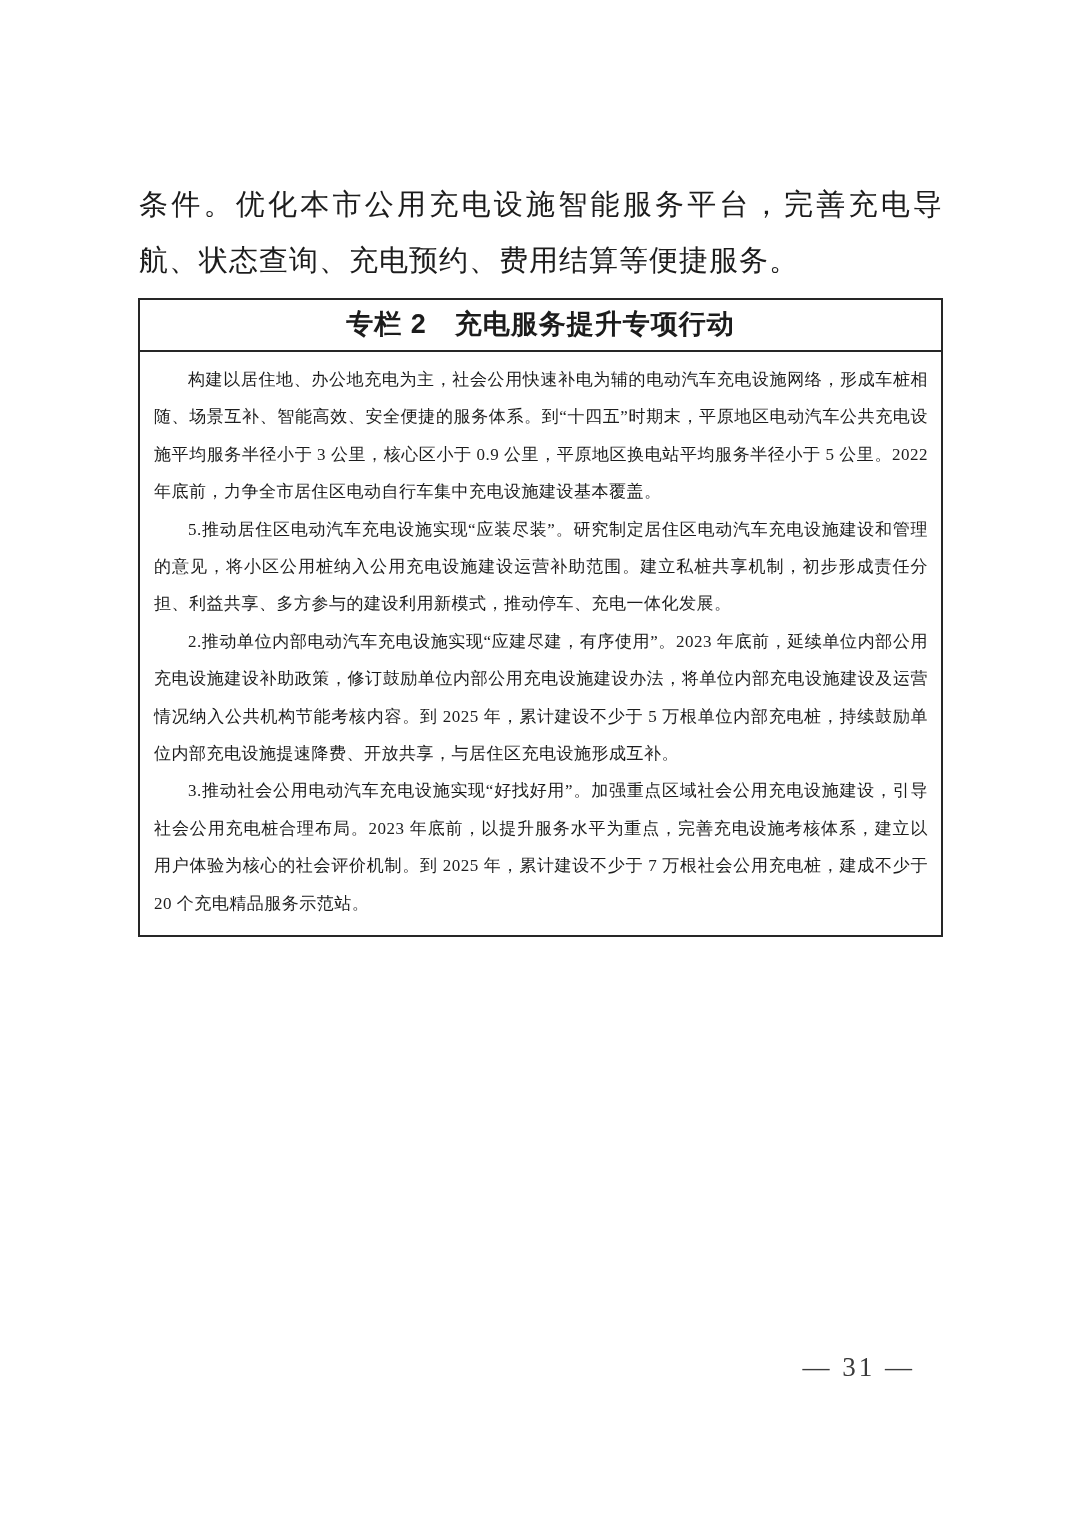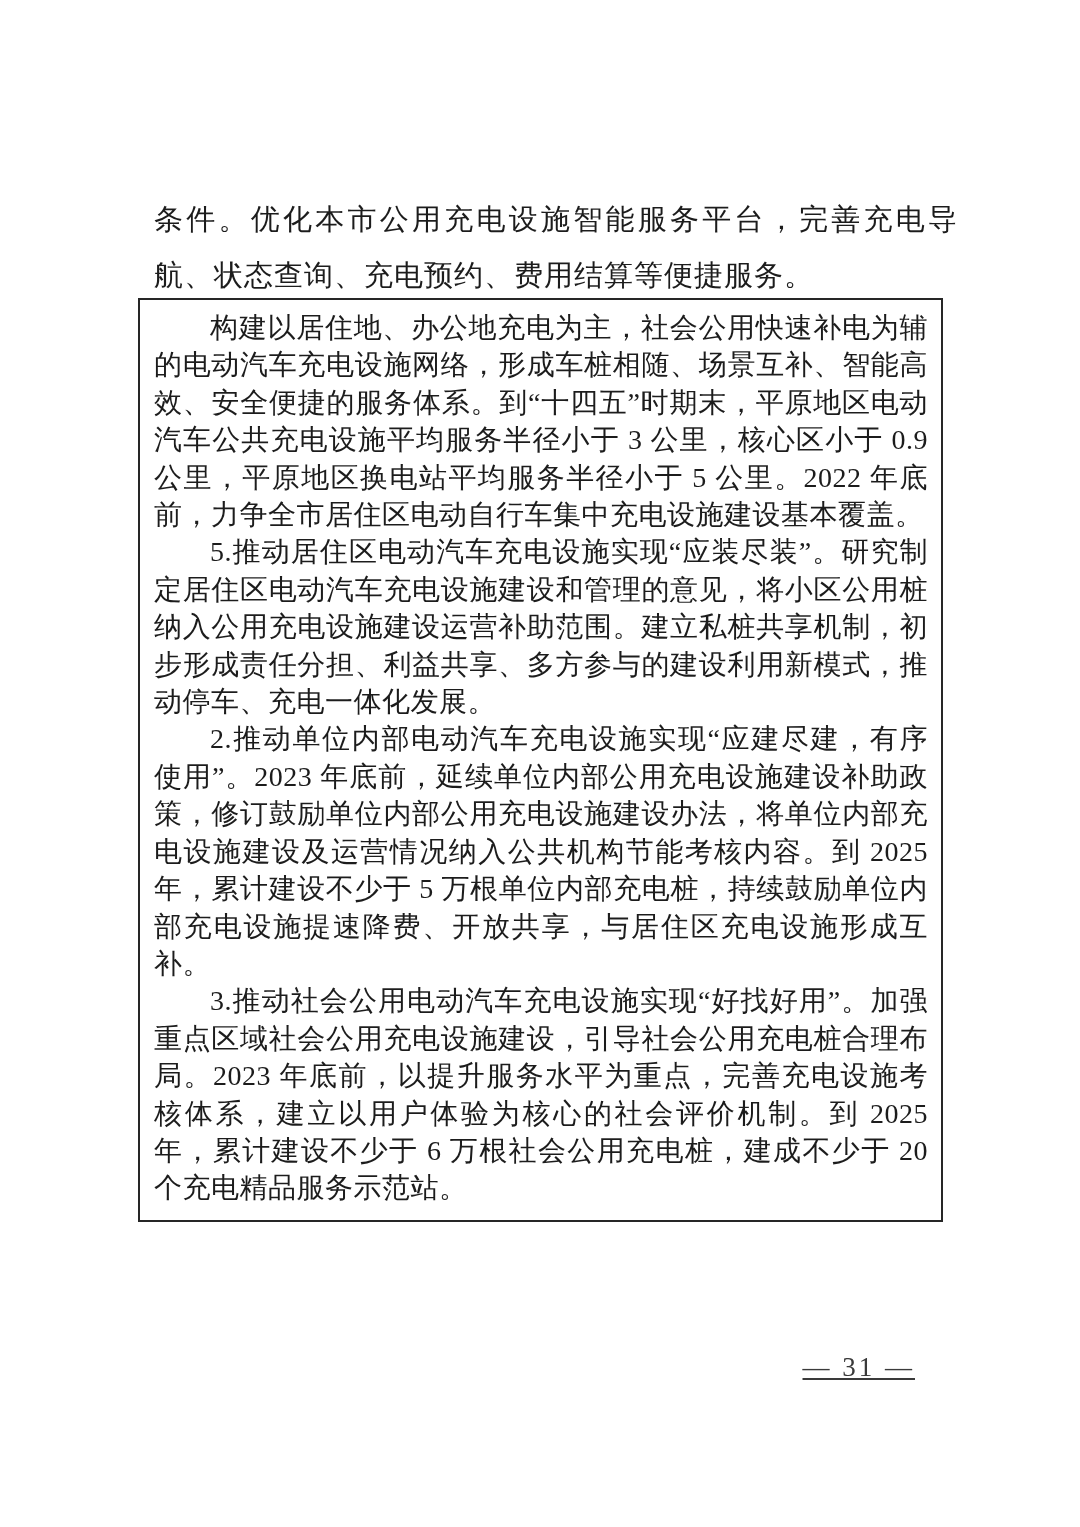--- a/index.html
+++ b/index.html
@@ -15,21 +15,21 @@
   }
   .intro {
     position: absolute;
     left: 139px;
     top: 176px;
     width: 804px;
     font-size: 29px;
     line-height: 56px;
     letter-spacing: 1px;
     text-align: justify;
-    margin: 15px;
+    margin: 0;
   }
   .panel {
     position: absolute;
     left: 138px;
     top: 298px;
     width: 805px;
     border: 2px solid #262626;
     background: #ffffff;
   }
   .panel-title {
@@ -40,48 +40,48 @@
     line-height: 27px;
     padding: 11px 0 12px 0;
     font-family: "Liberation Sans", "DejaVu Sans", sans-serif;
     letter-spacing: 1px;
   }
   .panel-body {
     padding: 9px 13px 13px 14px;
   }
   .body-para {
     margin: 0;
-    font-size: 28px;
+    font-size: 17px;
     line-height: 37.4px;
     text-indent: 2em;
     text-align: justify;
     letter-spacing: 0.5px;
   }
   .page-number {
     position: absolute;
     top: 1352px;
     right: 165px;
     font-size: 27px;
     letter-spacing: 3px;
     color: #3a3a3a;
     font-family: "Liberation Serif", "DejaVu Serif", serif;
-    text-decoration: underline;
   }
 </style>
 </head>
 <body>
 
 <div class="page">
 
   <p class="intro">条件。优化本市公用充电设施智能服务平台，完善充电导航、状态查询、充电预约、费用结算等便捷服务。</p>
 
   <div class="panel">
+    <div class="panel-title">专栏 2　充电服务提升专项行动</div>
     <div class="panel-body">
         <p class="body-para">构建以居住地、办公地充电为主，社会公用快速补电为辅的电动汽车充电设施网络，形成车桩相随、场景互补、智能高效、安全便捷的服务体系。到“十四五”时期末，平原地区电动汽车公共充电设施平均服务半径小于 3 公里，核心区小于 0.9 公里，平原地区换电站平均服务半径小于 5 公里。2022 年底前，力争全市居住区电动自行车集中充电设施建设基本覆盖。</p>
         <p class="body-para">5.推动居住区电动汽车充电设施实现“应装尽装”。研究制定居住区电动汽车充电设施建设和管理的意见，将小区公用桩纳入公用充电设施建设运营补助范围。建立私桩共享机制，初步形成责任分担、利益共享、多方参与的建设利用新模式，推动停车、充电一体化发展。</p>
         <p class="body-para">2.推动单位内部电动汽车充电设施实现“应建尽建，有序使用”。2023 年底前，延续单位内部公用充电设施建设补助政策，修订鼓励单位内部公用充电设施建设办法，将单位内部充电设施建设及运营情况纳入公共机构节能考核内容。到 2025 年，累计建设不少于 5 万根单位内部充电桩，持续鼓励单位内部充电设施提速降费、开放共享，与居住区充电设施形成互补。</p>
-        <p class="body-para">3.推动社会公用电动汽车充电设施实现“好找好用”。加强重点区域社会公用充电设施建设，引导社会公用充电桩合理布局。2023 年底前，以提升服务水平为重点，完善充电设施考核体系，建立以用户体验为核心的社会评价机制。到 2025 年，累计建设不少于 6 万根社会公用充电桩，建成不少于 20 个充电精品服务示范站。</p>
+        <p class="body-para">3.推动社会公用电动汽车充电设施实现“好找好用”。加强重点区域社会公用充电设施建设，引导社会公用充电桩合理布局。2023 年底前，以提升服务水平为重点，完善充电设施考核体系，建立以用户体验为核心的社会评价机制。到 2025 年，累计建设不少于 7 万根社会公用充电桩，建成不少于 20 个充电精品服务示范站。</p>
       </div>
   </div>
 
   <div class="page-number">— 31 —</div>
 
 </div>
 
 </body></html>

